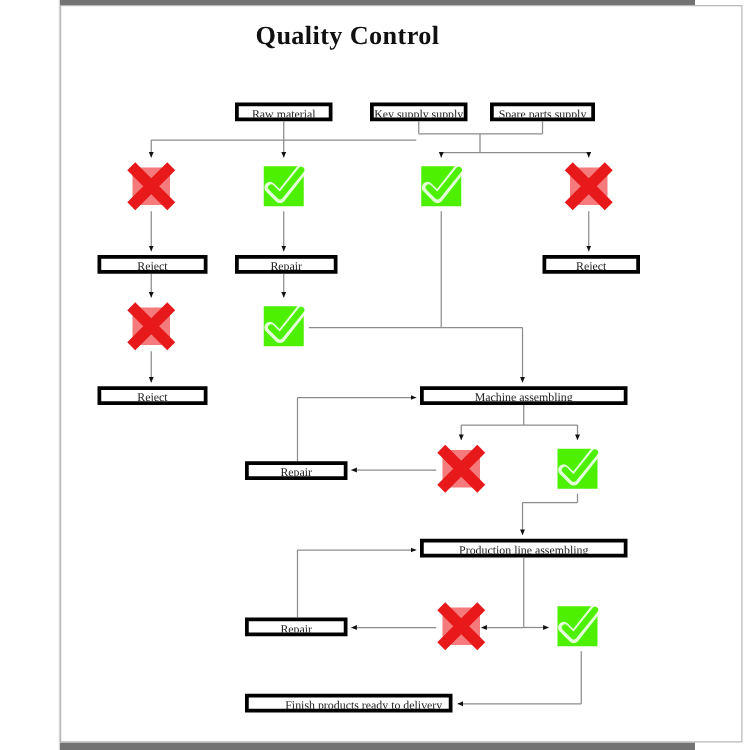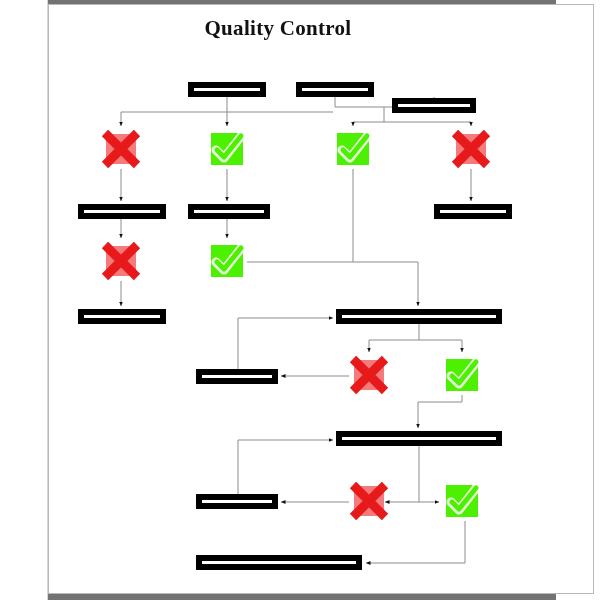--- a/index.html
+++ b/index.html
@@ -43,21 +43,21 @@
   }
   
   #wires{
     position:absolute;left:0;top:0;width:600px;height:600px;
     pointer-events:none;
   }
   
   .box{
     position:absolute;
     box-sizing:border-box;
-    border:6px solid #000000;
+    border:3px solid #000000;
     background:#ffffff;
     color:#1a1a1a;
     font-size:9.5px;
     line-height:14px;
     height:15px;
     text-align:center;
     white-space:nowrap;
     overflow:hidden;
   }
   
@@ -139,21 +139,21 @@
       <path d="M 238 440 L 333 440" marker-end="url(#arw)"></path>
 
       <path d="M 465 521 L 465 563"></path>
       <path d="M 465 563 L 366 563" marker-end="url(#arw)"></path>
 
     </g>
   </svg>
 
   <div class="box" style="left:188px;top:82px;width:78px;">Raw material</div>
   <div class="box" style="left:296px;top:82px;width:78px;">Key supply supply</div>
-  <div class="box" style="left:392px;top:98px;width:84px;">Spare parts supply</div>
+  <div class="box" style="left:392px;top:82px;width:84px;">Spare parts supply</div>
 
   <div class="box" style="left:78px;top:204px;width:88px;">Reject</div>
   <div class="box" style="left:188px;top:204px;width:82px;">Repair</div>
   <div class="box" style="left:434px;top:204px;width:78px;">Reject</div>
 
   <div class="box" style="left:78px;top:309px;width:88px;">Reject</div>
   <div class="box" style="left:336px;top:309px;width:166px;">Machine assembling</div>
 
   <div class="box" style="left:196px;top:369px;width:82px;">Repair</div>
   <div class="box" style="left:336px;top:431px;width:166px;">Production line assembling</div>

